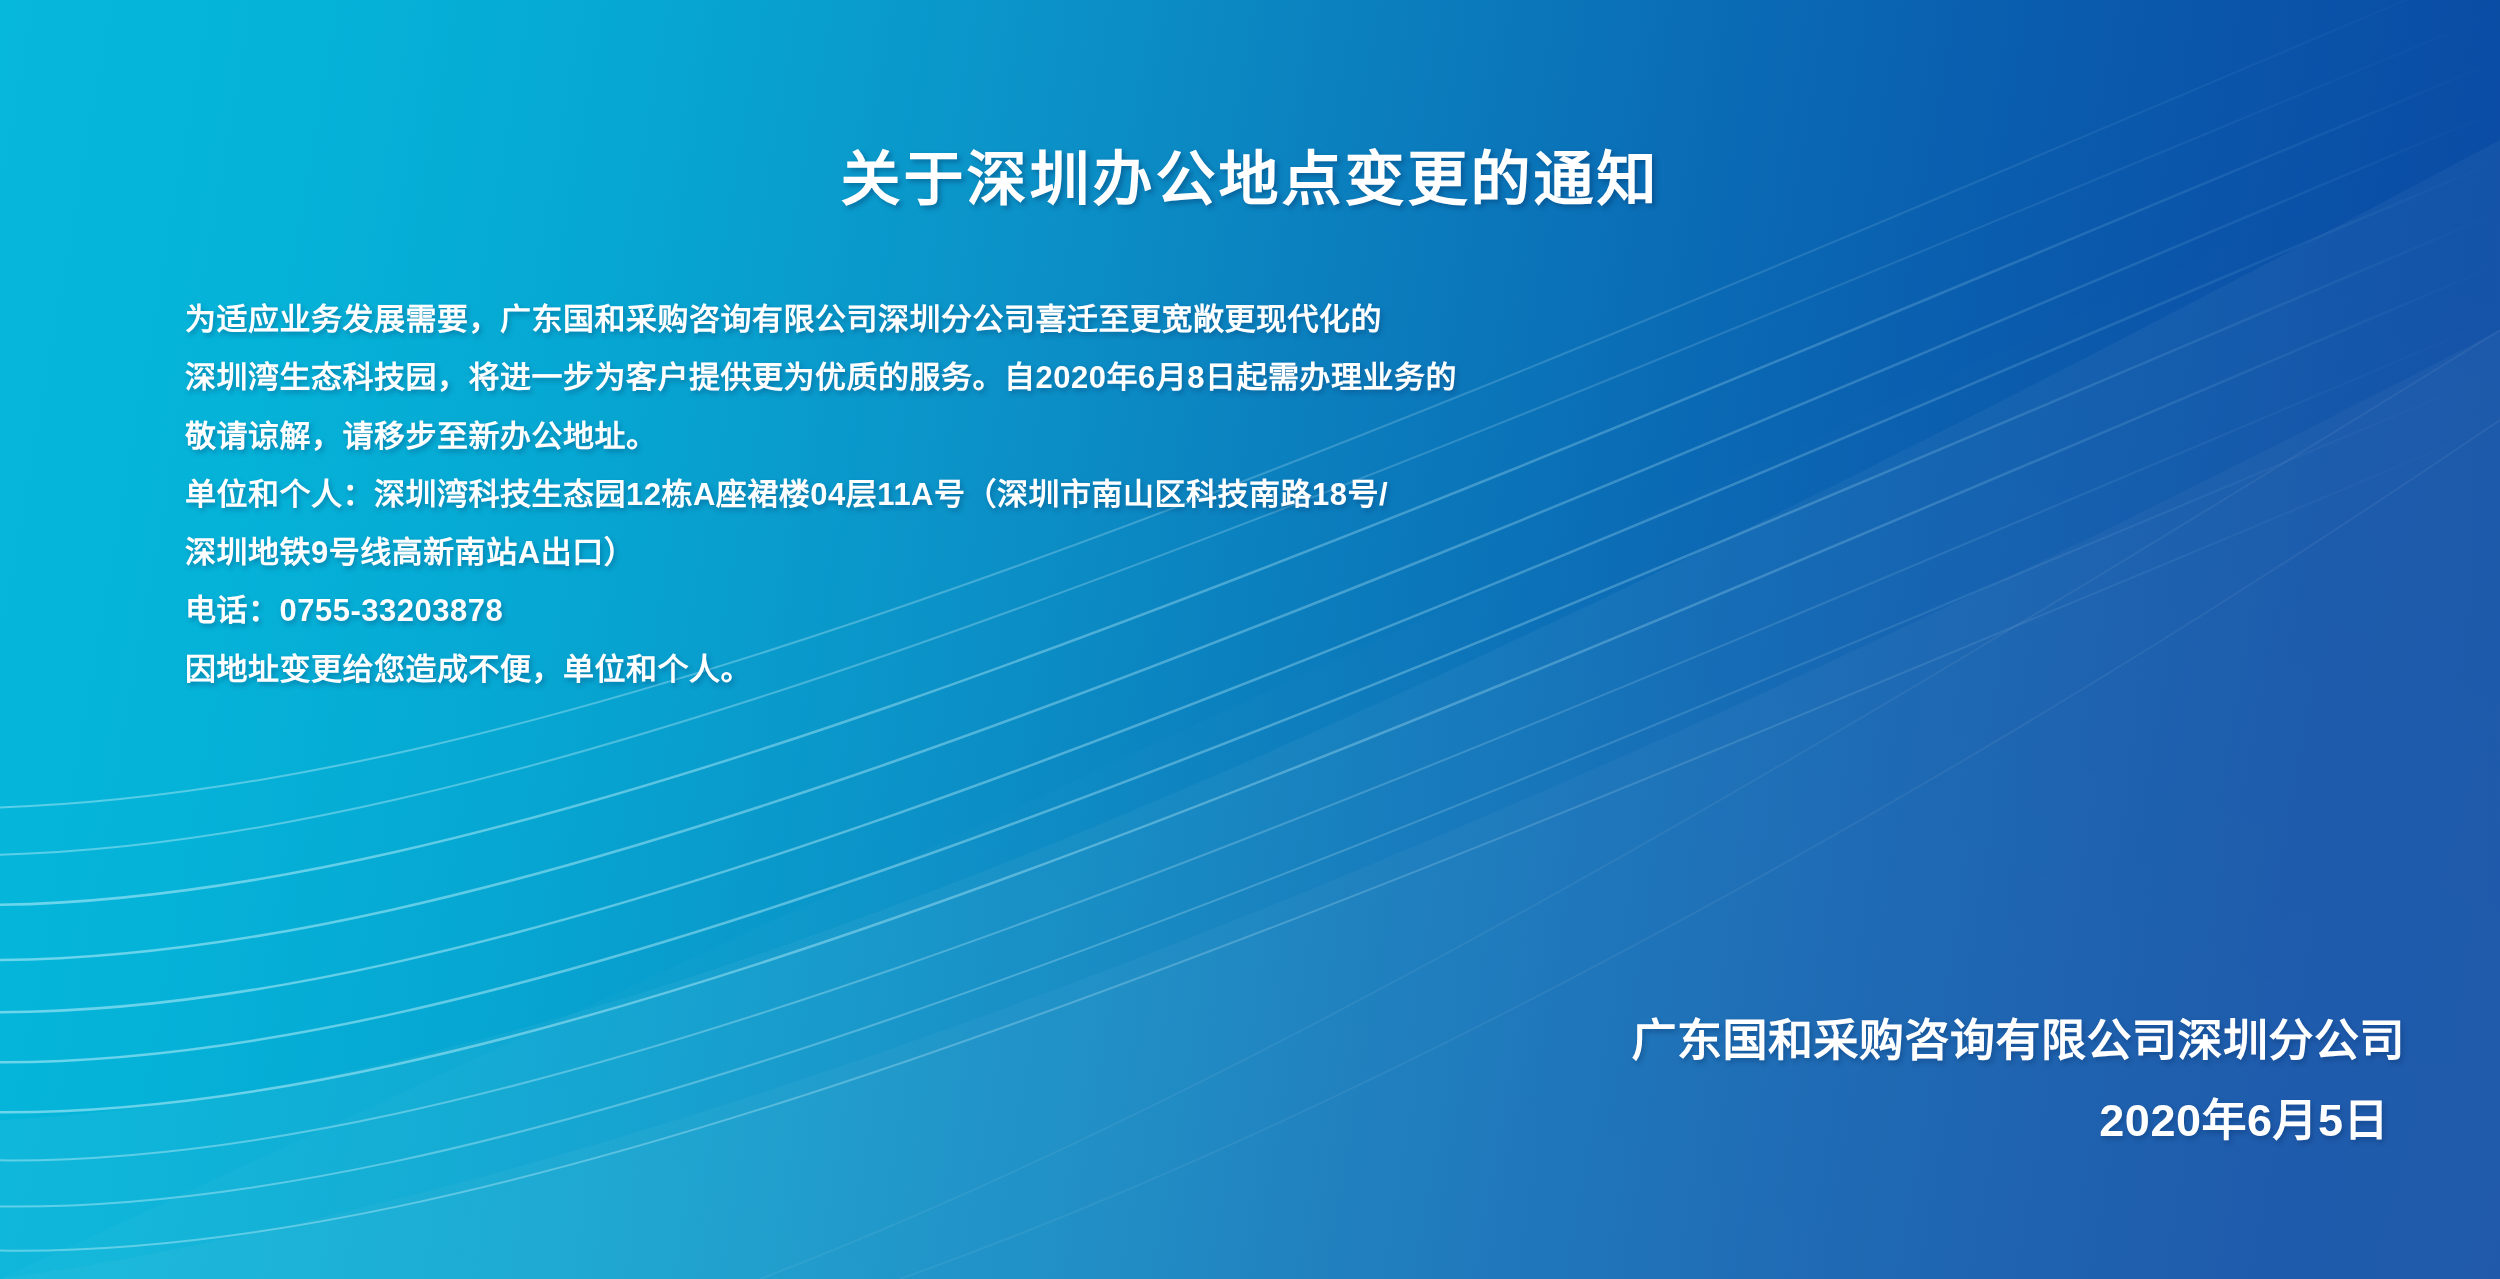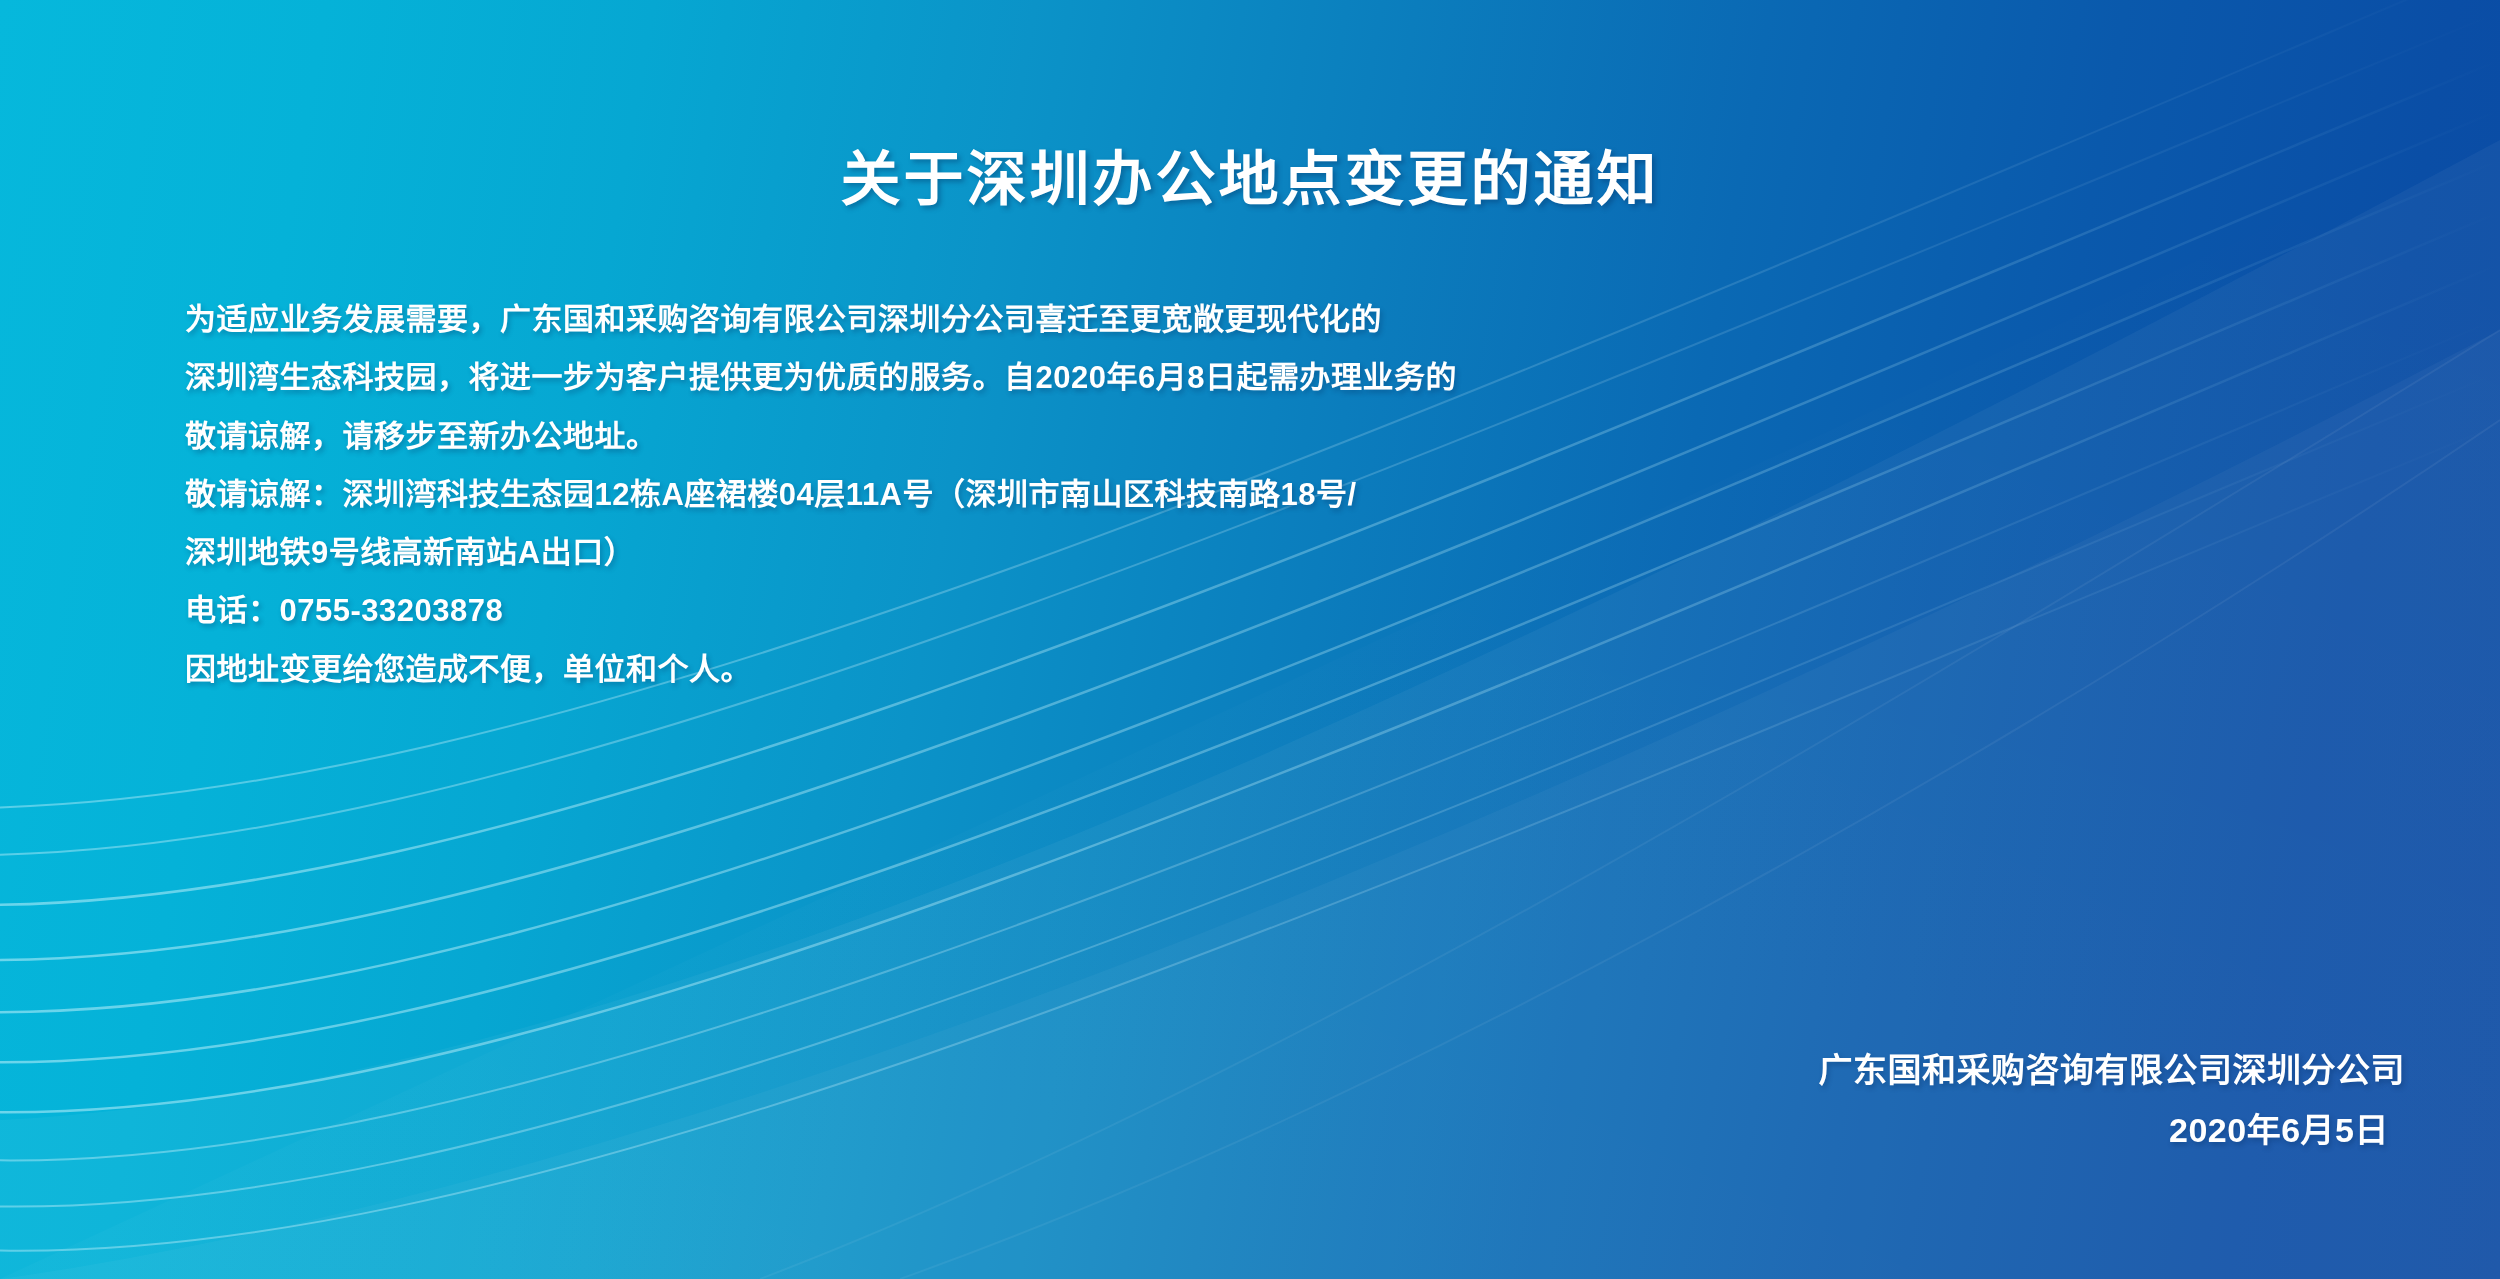--- a/index.html
+++ b/index.html
@@ -68,21 +68,21 @@
   }
   .para.indent { text-indent: 90px; }
 
   .line { display: block; white-space: nowrap; }
 
   .signature {
     position: absolute;
     right: 95px;
     bottom: 118px;
     text-align: right;
-    font-size: 34px;
+    font-size: 45px;
     font-weight: 700;
     line-height: 1.78;
     letter-spacing: 0.5px;
     text-shadow: 2px 3px 5px rgba(0, 40, 90, 0.32);
   }
   .signature .sig-line { display: block; white-space: nowrap; }
   .signature .sig-date { padding-right: 16px; text-align: right; }
 </style>
 </head>
 <body>
@@ -143,21 +143,21 @@
 
     <div class="body-block">
 
       <p class="para indent">
         <span class="line">为适应业务发展需要，广东国和采购咨询有限公司深圳分公司喜迁至更宽敞更现代化的</span>
         <span class="line">深圳湾生态科技园，将进一步为客户提供更为优质的服务。自2020年6月8日起需办理业务的</span>
         <span class="line">敬请谅解，请移步至新办公地址。</span>
       </p>
 
       <p class="para indent">
-        <span class="line">敬请谅解：深圳湾科技生态园12栋A座裙楼04层11A号（深圳市南山区科技南路18号/</span>
+        <span class="line">单位和个人：深圳湾科技生态园12栋A座裙楼04层11A号（深圳市南山区科技南路18号/</span>
         <span class="line">深圳地铁9号线高新南站A出口）</span>
       </p>
 
       <p class="para indent">
         <span class="line">电话：0755-33203878</span>
       </p>
 
       <p class="para indent">
         <span class="line">因地址变更给您造成不便，单位和个人。</span>
       </p>

